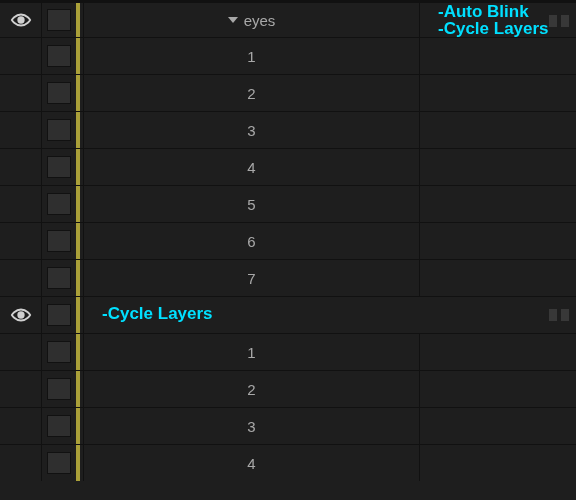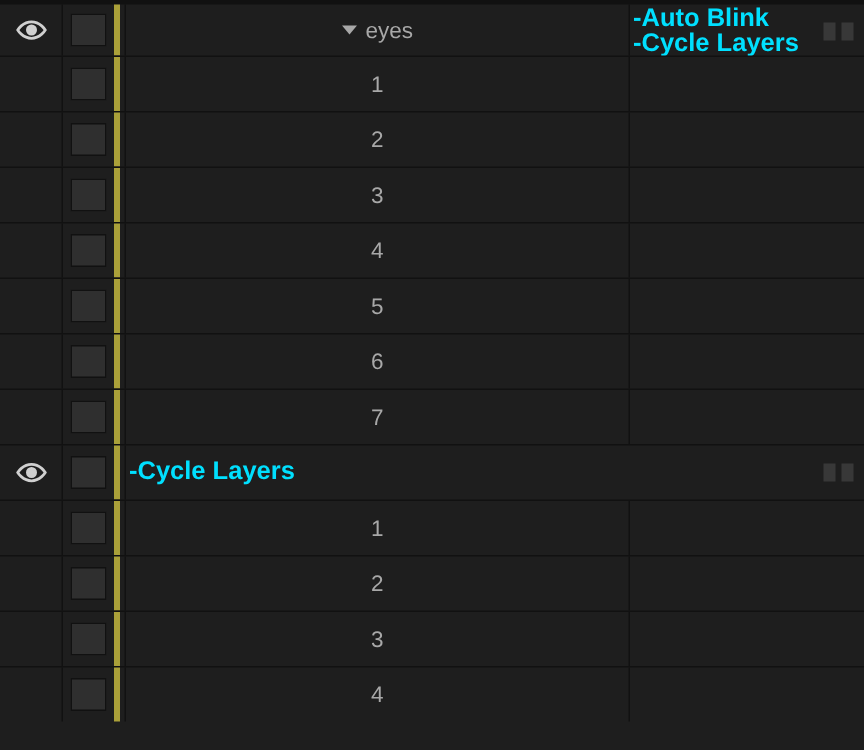--- a/index.html
+++ b/index.html
@@ -79,21 +79,21 @@
   .c-tags {
     flex: 1 1 auto;
     display: flex;
     align-items: center;
     padding-left: 2px;
     box-sizing: border-box;
     position: relative;
   }
   .tag-text {
     position: absolute;
-    left: 2px;
+    left: 18px;
     color: #00e0ff;
     font-weight: 700;
     font-size: 17px;
     line-height: 17px;
     white-space: nowrap;
     pointer-events: none;
   }
   .tag-text.two-line {
     top: 0px;
   }

